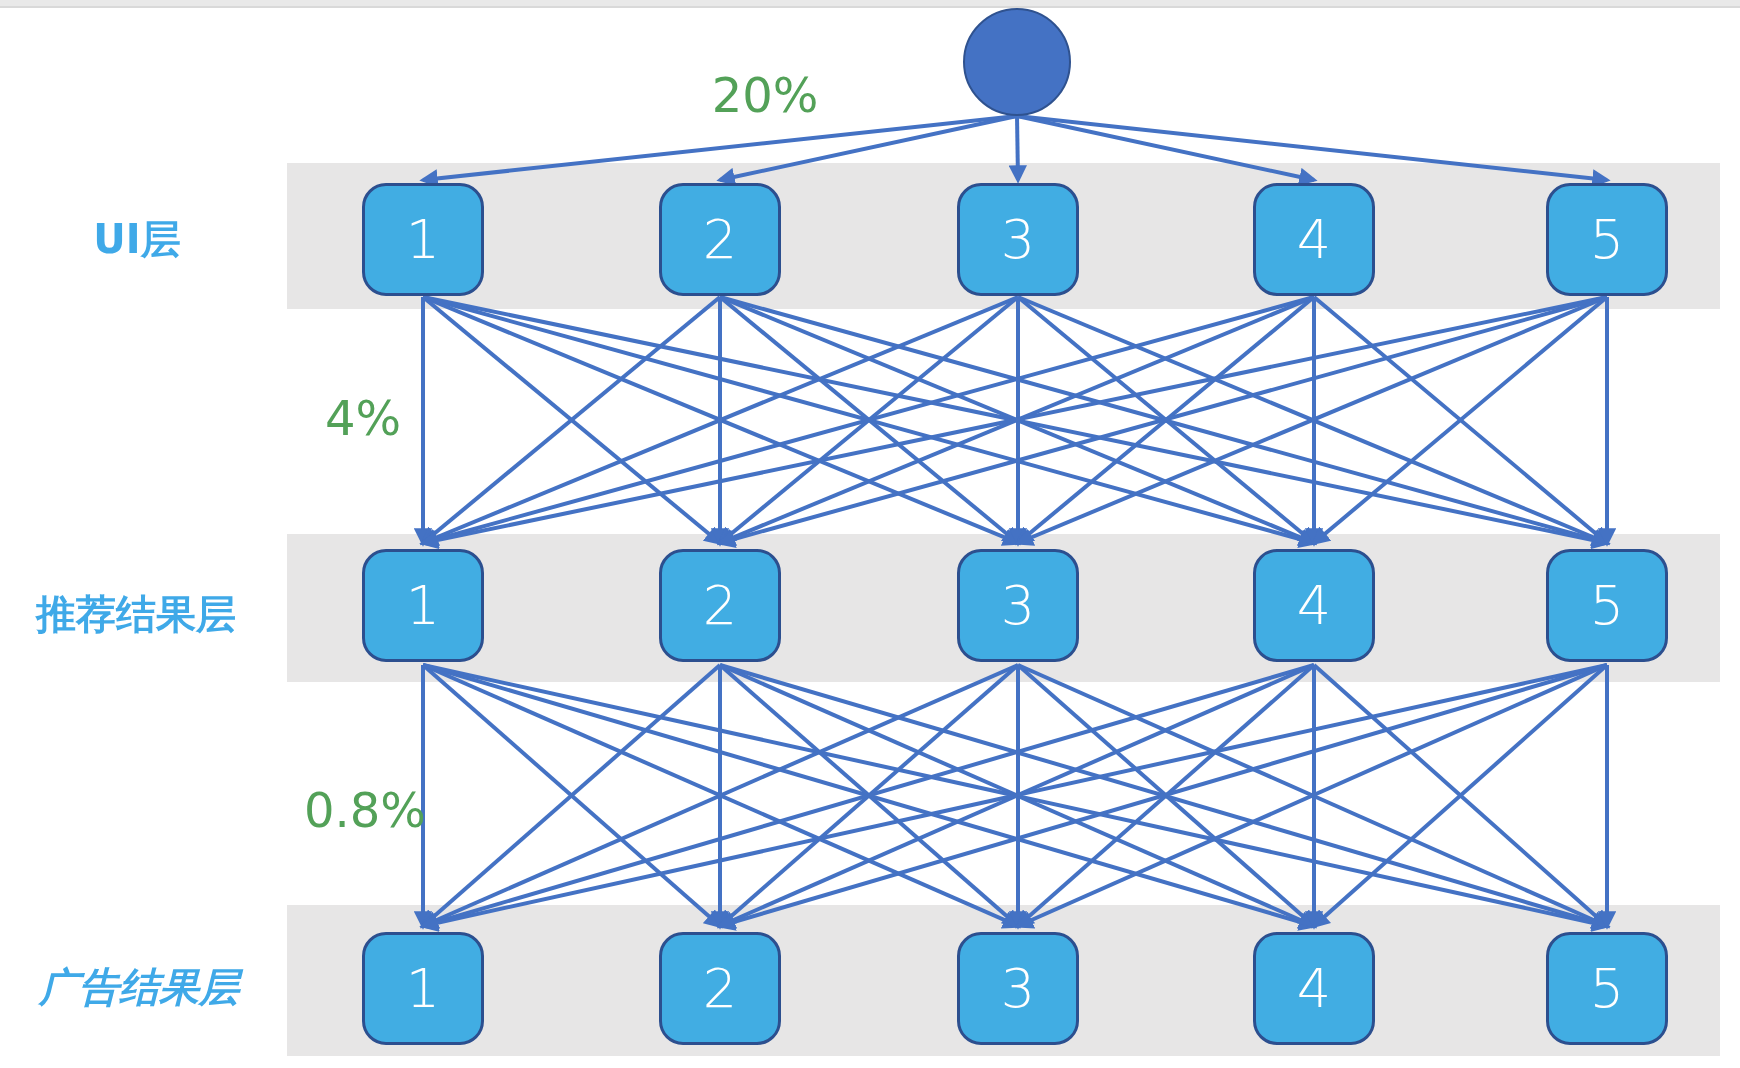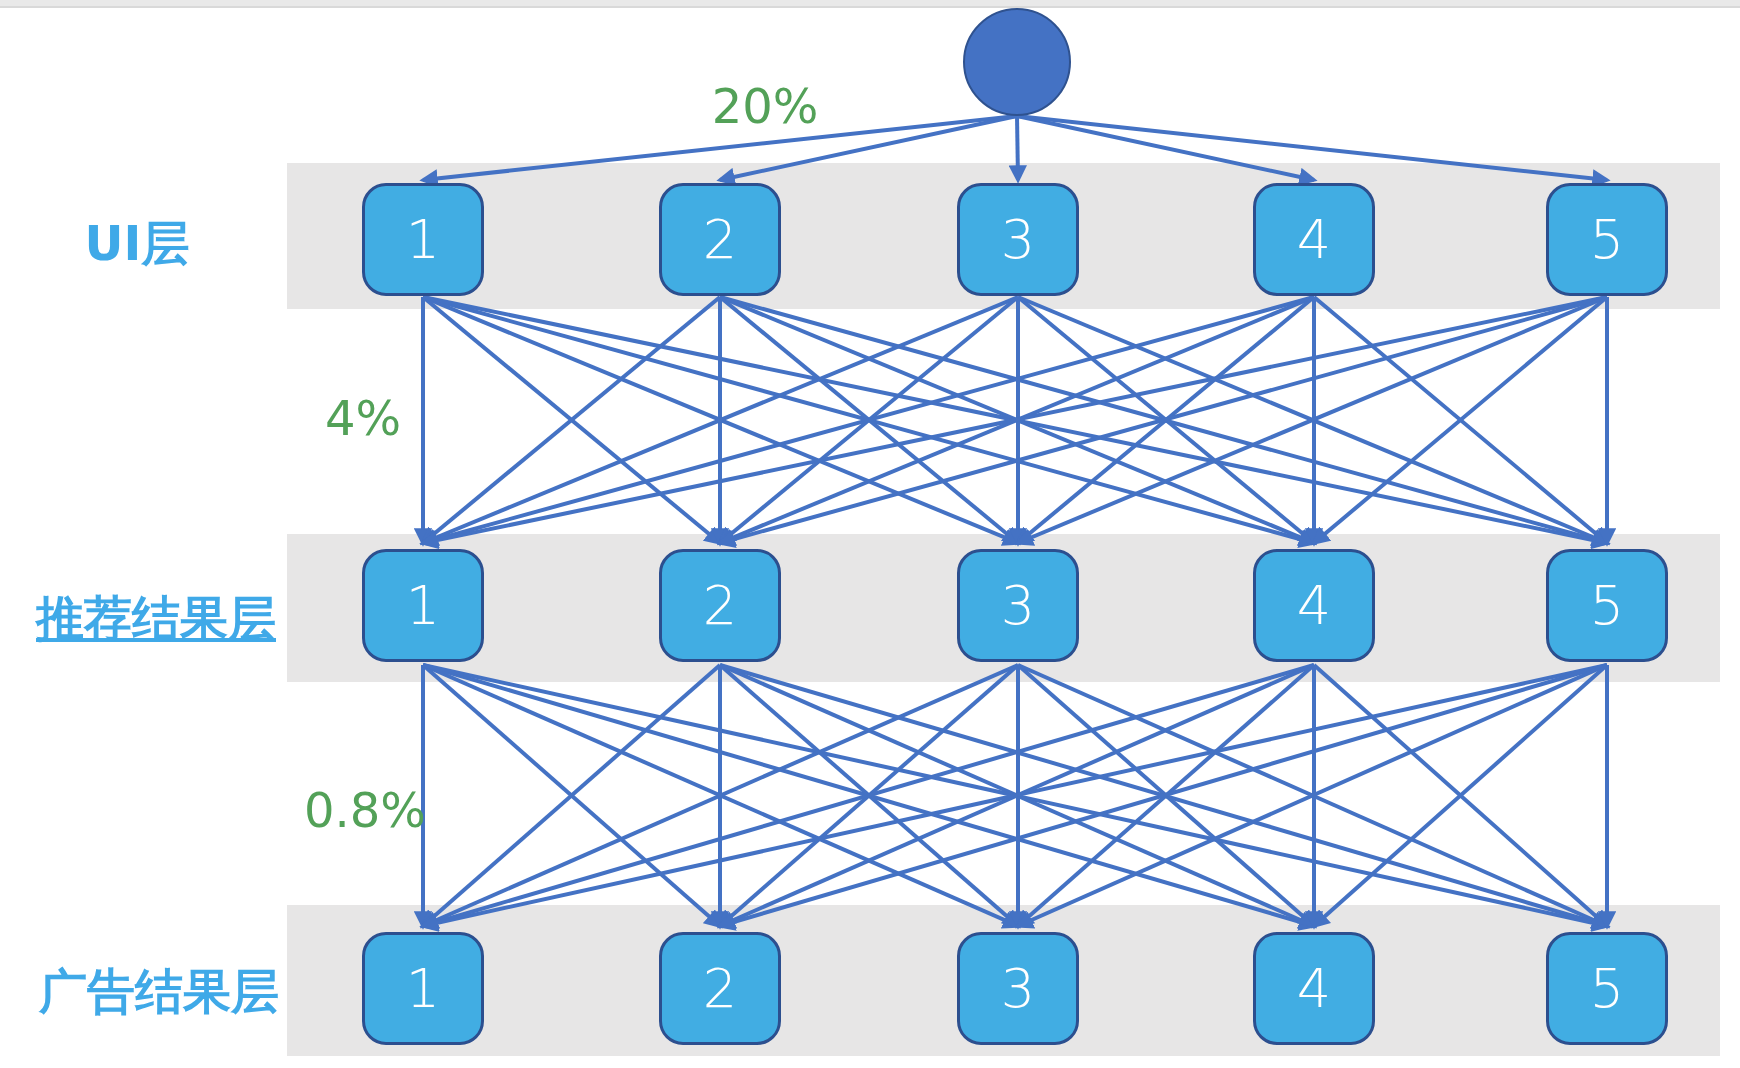--- a/index.html
+++ b/index.html
@@ -30,21 +30,21 @@
     position:absolute;z-index:3;width:122px;height:113px;box-sizing:border-box;
     background:var(--node-fill,#41ade3);
     border:3px solid var(--node-border,#2c4f8f);
     border-radius:24px;
     display:flex;align-items:center;justify-content:center;
     color:#ffffff;font-size:54px;font-weight:200;line-height:1;
   }
   .layer-label{
     position:absolute;z-index:3;
     color:var(--label-blue,#3fa9e8);
-    font-weight:bold;font-size:48px;text-align:center;white-space:nowrap;
+    font-weight:bold;font-size:40px;text-align:center;white-space:nowrap;
   }
   .pct{
     position:absolute;z-index:3;
     color:var(--pct-green,#53a158);
     font-size:48px;text-align:center;white-space:nowrap;
   }
 </style>
 </head>
 <body style="--node-fill: #41ade3; --node-border: #2c4f8f; --band: #e7e6e6; --label-blue: #3fa9e8; --pct-green: #53a158; --root-fill: #4472c4; --root-border: #2f528f;">
 
@@ -113,24 +113,24 @@
     <line x1="1607" y1="665" x2="423" y2="926" stroke="#4472c4" stroke-width="4" marker-end="url(#arrow)"></line>
     <line x1="1607" y1="665" x2="720" y2="926" stroke="#4472c4" stroke-width="4" marker-end="url(#arrow)"></line>
     <line x1="1607" y1="665" x2="1018" y2="926" stroke="#4472c4" stroke-width="4" marker-end="url(#arrow)"></line>
     <line x1="1607" y1="665" x2="1314" y2="926" stroke="#4472c4" stroke-width="4" marker-end="url(#arrow)"></line>
     <line x1="1607" y1="665" x2="1607" y2="926" stroke="#4472c4" stroke-width="4" marker-end="url(#arrow)"></line>
   </svg>
 
 <div class="root-circle"></div>
 
 <div class="layer-label" style="left:57px;top:212px;width:160px;">UI层</div>
-<div class="layer-label" style="left:36px;top:587px;width:230px;text-decoration:underline;">推荐结果层</div>
-<div class="layer-label" style="left:39px;top:960px;width:230px;">广告结果层</div>
+<div class="layer-label" style="left:21px;top:587px;width:230px;">推荐结果层</div>
+<div class="layer-label" style="left:24px;top:960px;width:230px;font-style:italic;">广告结果层</div>
 
-<div class="pct" style="left:700px;top:78px;width:130px;">20%</div>
+<div class="pct" style="left:700px;top:67px;width:130px;">20%</div>
 <div class="pct" style="left:300px;top:390px;width:126px;">4%</div>
 <div class="pct" style="left:295px;top:782px;width:140px;">0.8%</div>
 
 <div class="node" style="left:362px;top:183px;">1</div>
 <div class="node" style="left:659px;top:183px;">2</div>
 <div class="node" style="left:957px;top:183px;">3</div>
 <div class="node" style="left:1253px;top:183px;">4</div>
 <div class="node" style="left:1546px;top:183px;">5</div>
 
 <div class="node" style="left:362px;top:549px;">1</div>

